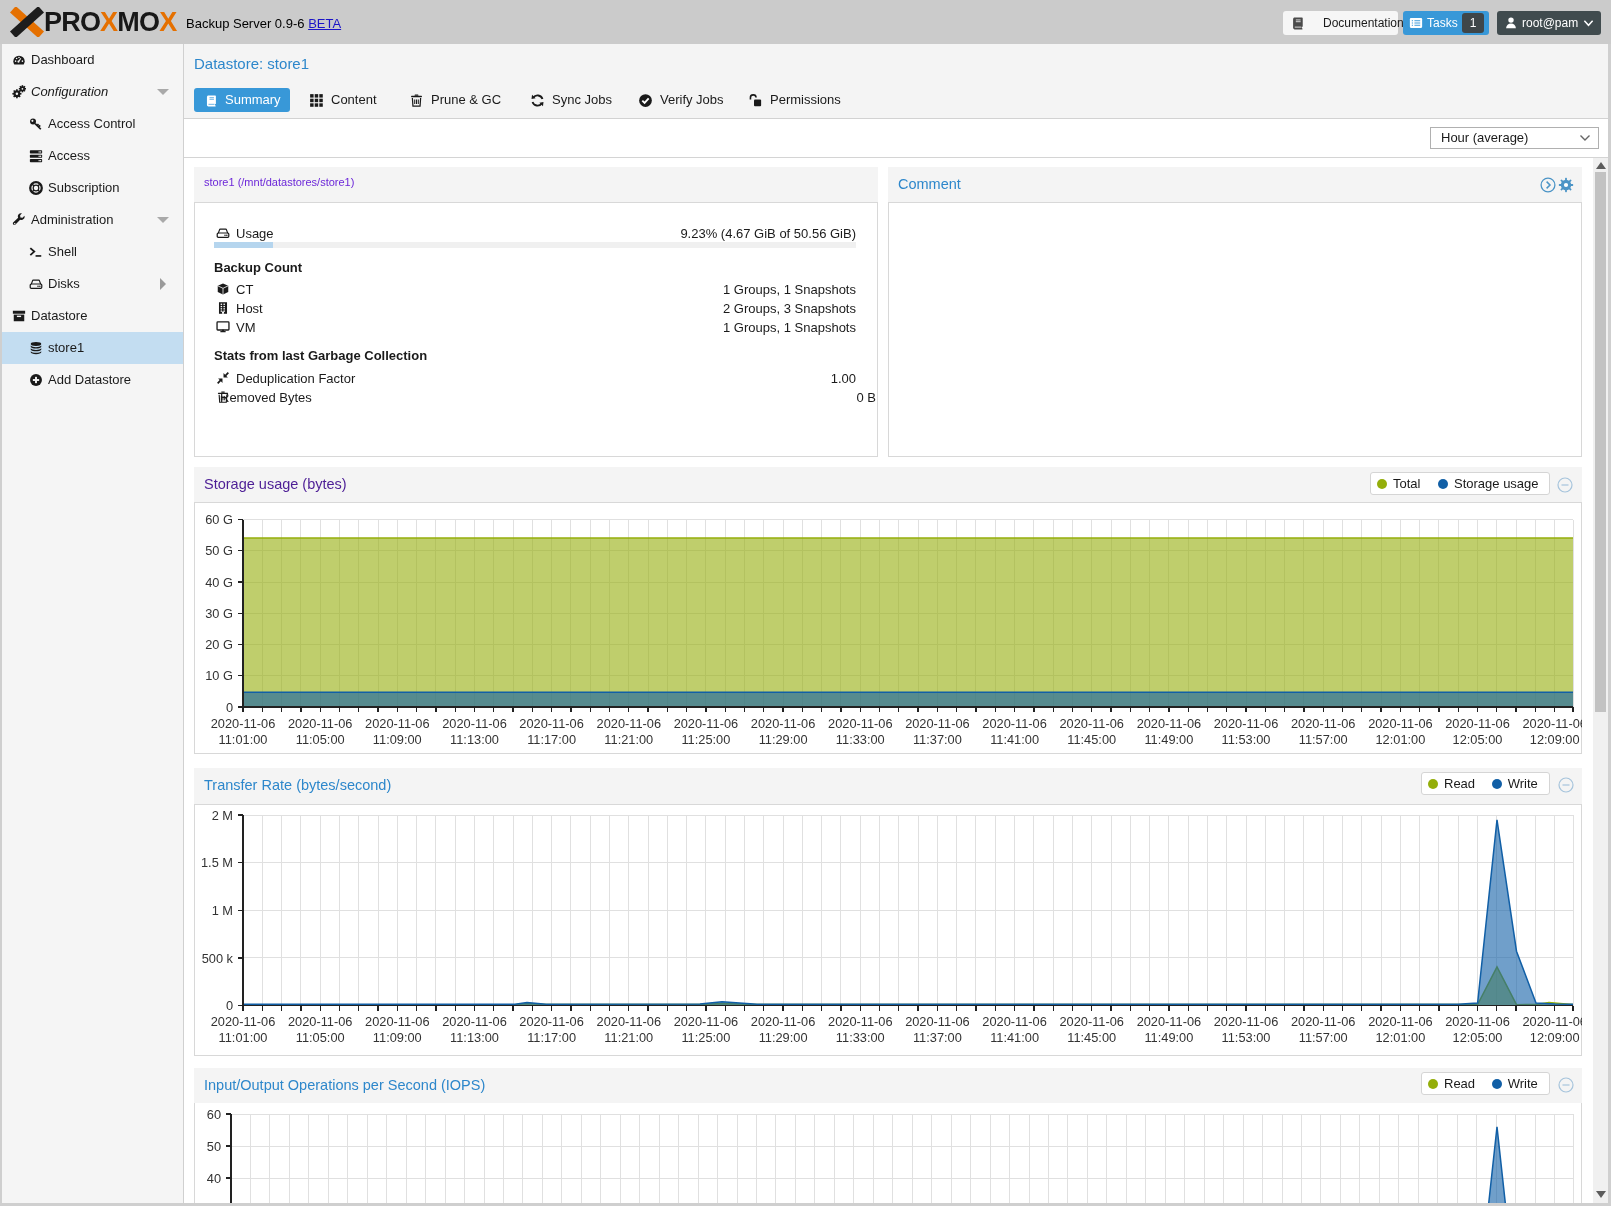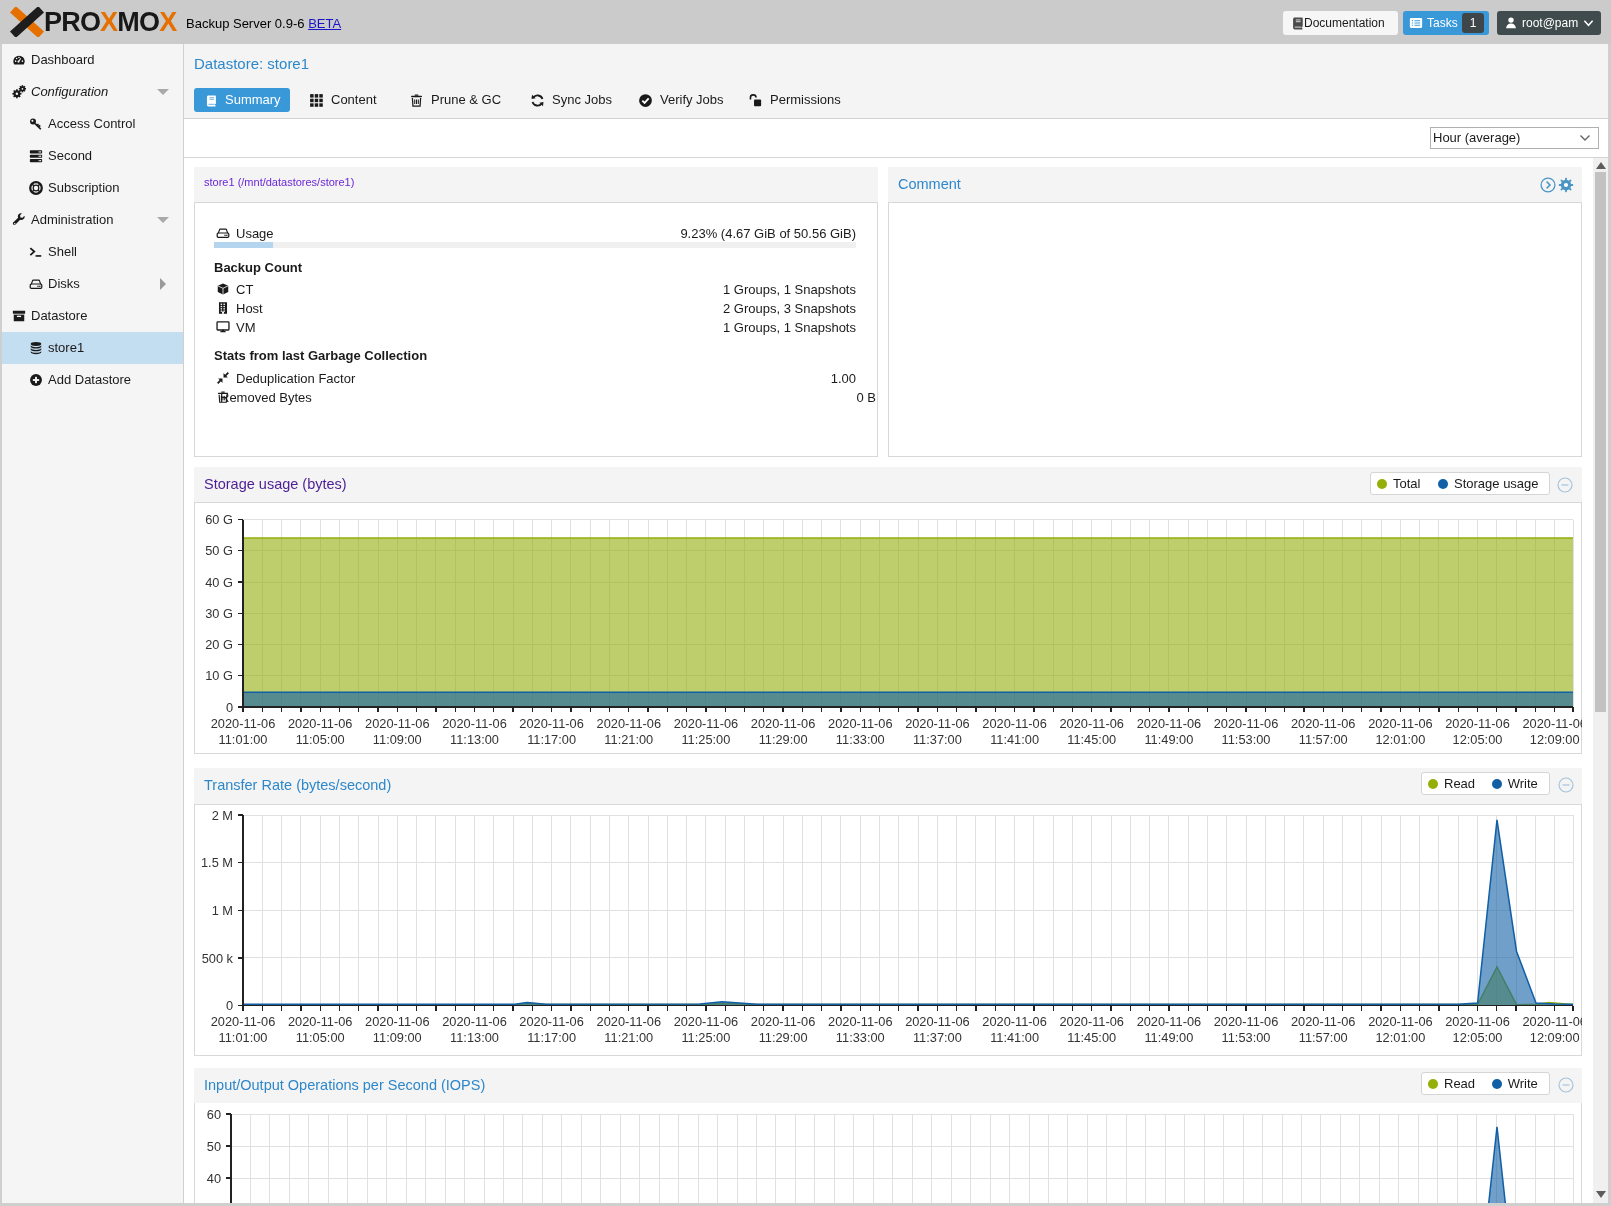--- a/index.html
+++ b/index.html
@@ -12,21 +12,21 @@
       <g transform="translate(17 15)">
         <rect x="-19" y="-4.3" width="38" height="8.6" transform="rotate(42)" fill="#E57000"></rect>
         <rect x="-19" y="-4.3" width="38" height="8.6" transform="rotate(-42)" fill="#1d1d1d"></rect>
       </g>
     </svg>
     <div class="abs" style="left:44px;top:5px;width:140px;height:34px;font-weight:bold;font-size:27px;letter-spacing:-0.8px;line-height:34px;color:#181818">PRO<span style="color:#E57000">X</span>MO<span style="color:#E57000">X</span></div>
     <div class="abs" style="left:186px;top:16px;font-size:13px;color:#000">Backup Server 0.9-6 <a style="color:#1b14c7;text-decoration:underline">BETA</a></div>
     <div class="abs" style="left:1283px;top:11px;width:115px;height:24px;background:#f6f6f6;border-radius:3px;line-height:24px;font-size:12px"><svg style="position:absolute;left:8px;top:5px" width="14" height="14" viewBox="0 0 16 16">
         <path fill="#4a4a4a" d="M3.2 1.8h9.4c.5 0 .8.3.8.8v9c0 .4-.2.6-.5.7-.8.3-.8 1.6 0 1.9.3.1.4.5.2.8-.1.2-.3.3-.5.3H4.2c-1 0-1.8-.8-1.8-1.8V3.6c0-1 .8-1.8 1.8-1.8z"></path>
         <path stroke="#fff" stroke-width="0.9" fill="none" d="M4.3 12.7h7.5M5.5 4.5h5.5M5.5 6.5h5.5"></path>
-      </svg><span style="margin-left:21px">Documentation</span></div>
+      </svg><span style="margin-left:40px">Documentation</span></div>
     <div class="abs" style="left:1403px;top:11px;width:86px;height:24px;background:#3898d8;border-radius:3px;line-height:24px;color:#fff;font-size:12px"><svg style="position:absolute;left:6px;top:5px" width="14" height="14" viewBox="0 0 16 16">
         <rect x="1" y="2.4" width="14" height="11.2" rx="1.2" fill="#fff"></rect>
         <path stroke="#3898d8" stroke-width="1.1" d="M6.2 5.4h6.6M6.2 8h6.6M6.2 10.6h6.6"></path>
         <path stroke="#3898d8" stroke-width="1.1" d="M3.2 5.4h1.4M3.2 8h1.4M3.2 10.6h1.4"></path>
       </svg><span style="margin-left:24px">Tasks</span><span class="abs" style="left:59px;top:2px;width:22px;height:20px;background:#3f4649;border-radius:3px;text-align:center;line-height:20px;font-size:12px">1</span></div>
     <div class="abs" style="left:1497px;top:11px;width:104px;height:24px;background:#404b4e;border-radius:3px;line-height:24px;color:#fff;font-size:12px"><svg style="position:absolute;left:7px;top:5px" width="14" height="14" viewBox="0 0 16 16">
         <circle cx="8" cy="4.7" r="3.1" fill="#fff"></circle>
         <path fill="#fff" d="M8 8.6c3 0 5.4 2.2 5.6 5.4H2.4C2.6 10.8 5 8.6 8 8.6z"></path>
       </svg><span style="margin-left:25px">root@pam</span><svg class="abs" style="left:86px;top:8px" width="11" height="9" viewBox="0 0 12 9">
         <path fill="none" stroke="#fff" stroke-width="1.6" d="M1.5 1.5 6 6.5l4.5-5"></path>
@@ -83,21 +83,21 @@
       <rect x="1" y="1.5" width="14" height="3.6" rx="0.8" fill="#1a1a1a"></rect>
       <circle cx="11.6" cy="3.3" r="0.8" fill="#f5f5f5"></circle>
       <circle cx="13.2" cy="3.3" r="0.8" fill="#f5f5f5"></circle>
       <rect x="1" y="6.5" width="14" height="3.6" rx="0.8" fill="#1a1a1a"></rect>
       <circle cx="11.6" cy="8.3" r="0.8" fill="#f5f5f5"></circle>
       <circle cx="13.2" cy="8.3" r="0.8" fill="#f5f5f5"></circle>
       <rect x="1" y="11.5" width="14" height="3.6" rx="0.8" fill="#1a1a1a"></rect>
       <circle cx="11.6" cy="13.3" r="0.8" fill="#f5f5f5"></circle>
       <circle cx="13.2" cy="13.3" r="0.8" fill="#f5f5f5"></circle>
     </svg>
-    <span class="abs" style="left:46px;top:0;line-height:32px">Second</span>
+    <span class="abs" style="left:46px;top:0;line-height:32px">Access</span>
   </div>
 <div class="abs" style="left:2px;top:172px;width:181px;height:32px;">
     <svg style="position:absolute;left:27px;top:9px" width="14" height="14" viewBox="0 0 16 16">
       <circle cx="8" cy="8" r="6.6" fill="none" stroke="#1a1a1a" stroke-width="2.6"></circle>
       <circle cx="8" cy="8" r="3.2" fill="none" stroke="#1a1a1a" stroke-width="1.4"></circle>
       <path stroke="#1a1a1a" stroke-width="1.6" d="M3.4 3.4 5.8 5.8M12.6 3.4 10.2 5.8M3.4 12.6 5.8 10.2M12.6 12.6 10.2 10.2"></path>
     </svg>
     <span class="abs" style="left:46px;top:0;line-height:32px">Subscription</span>
   </div>
 <div class="abs" style="left:2px;top:204px;width:181px;height:32px;">
@@ -181,21 +181,21 @@
     </svg><span style="margin-left:22px">Sync Jobs</span></div>
 <div class="abs tab" style="left:638px;"><svg style="position:absolute;left:0px;top:5px" width="15" height="15" viewBox="0 0 16 16">
       <circle cx="8" cy="8" r="6.8" fill="#1a1a1a"></circle>
       <path fill="none" stroke="#fff" stroke-width="2" d="M4.6 8.2 7 10.6l4.4-4.8"></path>
     </svg><span style="margin-left:22px">Verify Jobs</span></div>
 <div class="abs tab" style="left:748px;"><svg style="position:absolute;left:0px;top:5px" width="15" height="15" viewBox="0 0 16 16">
       <path fill="none" stroke="#1a1a1a" stroke-width="1.7" d="M2.6 7V5.2a3 3 0 0 1 6-.4"></path>
       <rect x="6.4" y="7" width="7.6" height="7" rx="1" fill="#1a1a1a"></rect>
     </svg><span style="margin-left:22px">Permissions</span></div>
 <div class="abs" style="left:184px;top:119px;width:1424px;height:38px;background:#fff;border-bottom:1px solid #d4d4d4"></div>
-<div class="abs" style="left:1430px;top:127px;width:167px;height:20px;background:#fff;border:1px solid #b0b0b0;line-height:20px;font-size:13px;"><span style="margin-left:2px">Hour (average)</span><svg class="abs" style="left:148px;top:6px" width="12" height="8" viewBox="0 0 12 8">
+<div class="abs" style="left:1430px;top:127px;width:167px;height:20px;background:#fff;border:1px solid #b0b0b0;line-height:20px;font-size:13px;"><span style="margin-left:10px">Hour (average)</span><svg class="abs" style="left:148px;top:6px" width="12" height="8" viewBox="0 0 12 8">
       <path fill="none" stroke="#666" stroke-width="1.4" d="M1.5 1.5 6 6l4.5-4.5"></path>
     </svg></div>
 <div class="abs" style="left:184px;top:158px;width:1409px;height:1045px;background:#fff"></div>
 <div class="abs" style="left:1593px;top:158px;width:15px;height:1045px;background:#f0f0f0"></div>
 <div class="abs" style="left:1595px;top:172px;width:11px;height:540px;background:#c2c2c2"></div>
 <div class="abs" style="left:1596px;top:162px;width:0;height:0;border-left:5px solid transparent;border-right:5px solid transparent;border-bottom:7px solid #5c5c5c"></div>
 <div class="abs" style="left:1596px;top:1191px;width:0;height:0;border-left:5px solid transparent;border-right:5px solid transparent;border-top:7px solid #5c5c5c"></div>
 <div class="abs" style="left:194px;top:167px;width:684px;height:35px;background:#f4f4f4"></div>
 <div class="abs" style="left:204px;top:176px;font-size:11px;color:#6d28d9">store1 (/mnt/datastores/store1)</div>
 <div class="abs" style="left:194px;top:202px;width:684px;height:255px;background:#fff;border:1px solid #d8d8d8;border-bottom:1px solid #d8d8d8;box-sizing:border-box"></div>

